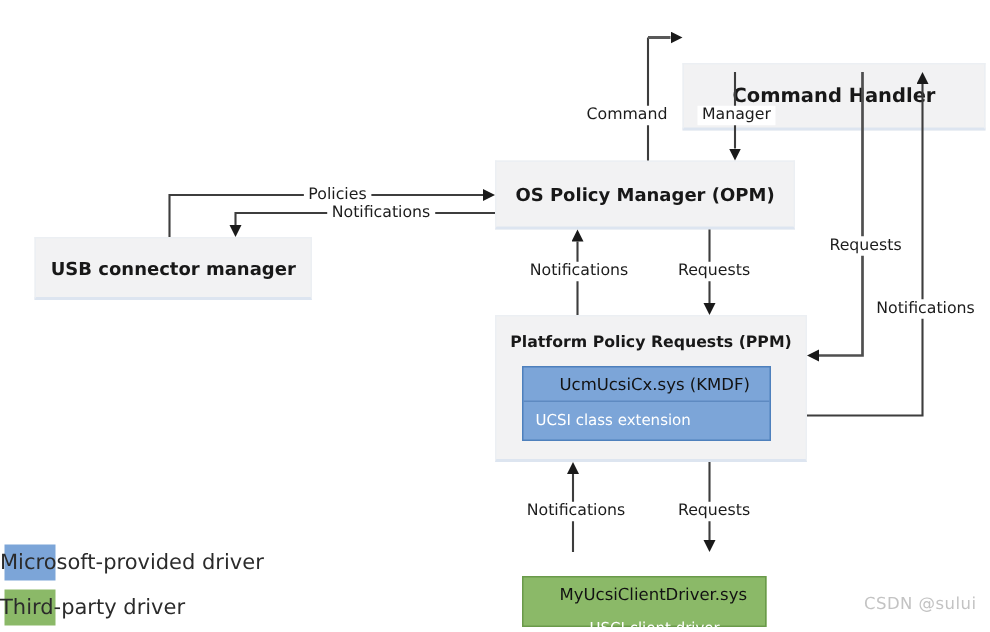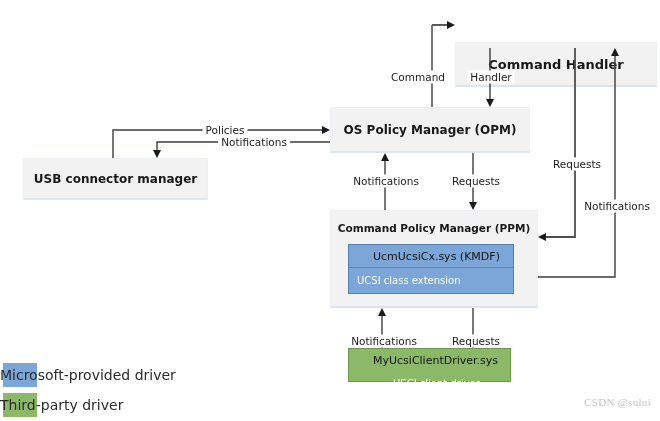--- a/index.html
+++ b/index.html
@@ -46,49 +46,49 @@
     background:#ffffff;padding:0 3px;font-size:10.5px;line-height:13px;
     color:#1c1c1c;white-space:nowrap;
   }
   .legend-swatch{position:absolute;z-index:1;width:34px;height:24px;}
   .legend-label{
     position:absolute;z-index:1;left:0;width:202px;text-align:left;
     font-size:14px;color:#2b2b2b;height:24px;line-height:24px;white-space:nowrap;
   }
   .watermark{
     position:absolute;z-index:1;right:9px;top:396px;font-size:11px;
-    color:#c3c3c3;letter-spacing:0.3px;font-family:Liberation Serif, serif;
+    color:#c3c3c3;letter-spacing:0.3px;
   }
 </style>
 </head>
 <body>
 
 <div id="canvas">
 
   <div class="node" style="left:455px;top:3px;width:202px;height:45px;margin-top:39px;">
     <span style="font-size:13px;">Command Handler</span>
   </div>
 
   <div class="node" style="left:23px;top:158px;width:185px;height:42px;">
     <span>USB connector manager</span>
   </div>
 
   <div class="node" style="left:330px;top:107px;width:200px;height:46px;">
     <span>OS Policy Manager (OPM)</span>
   </div>
 
   <div class="node-ppm" style="left:330px;top:210px;width:208px;height:98px;">
-    <div class="ppm-title">Command Policy Manager (PPM)</div>
+    <div class="ppm-title">Platform Policy Requests (PPM)</div>
     <div class="driver-box blue" style="left: 17px; top: 33px; width: 166px; height: 50px; background: rgb(124, 165, 216);">
       <div class="driver-row1">UcmUcsiCx.sys (KMDF)</div>
       <div class="driver-row2">UCSI class extension</div>
     </div>
   </div>
 
-  <div class="driver-box green" style="left: 348px; top: 348px; width: 163px; height: 34px; background: rgb(139, 185, 104);">
+  <div class="driver-box green" style="left: 348px; top: 384px; width: 163px; height: 34px; background: rgb(139, 185, 104);">
     <div class="driver-row1">MyUcsiClientDriver.sys</div>
     <div class="driver-row2">USCI client driver</div>
   </div>
 
   <svg class="edges" width="660" height="421" viewBox="0 0 660 421">
     <defs>
       <marker id="arr" markerUnits="userSpaceOnUse" markerWidth="9" markerHeight="9" refX="0" refY="4" orient="auto">
         <path d="M0,0 L8,4 L0,8 Z" fill="#1a1a1a"></path>
       </marker>
     </defs>
@@ -109,21 +109,21 @@
     <path d="M575,48 V237 H546" stroke="#4f4f4f" stroke-width="1.8" fill="none" marker-end="url(#arr)"></path>
 
     <path d="M538,277 H615 V56" stroke="#3d3d3d" stroke-width="1.4" fill="none" marker-end="url(#arr)"></path>
 
     <path d="M382,368 V316" stroke="#3d3d3d" stroke-width="1.4" fill="none" marker-end="url(#arr)"></path>
 
     <path d="M473,308 V360" stroke="#3d3d3d" stroke-width="1.4" fill="none" marker-end="url(#arr)"></path>
   </svg>
 
   <div class="edge-label" style="left:418px;top:77px;">Command</div>
-  <div class="edge-label" style="left:491px;top:77px;">Handler</div>
+  <div class="edge-label" style="left:491px;top:77px;">Manager</div>
   <div class="edge-label" style="left:225px;top:130px;">Policies</div>
   <div class="edge-label" style="left:254px;top:142px;">Notifications</div>
   <div class="edge-label" style="left:386px;top:181px;">Notifications</div>
   <div class="edge-label" style="left:476px;top:181px;">Requests</div>
   <div class="edge-label" style="left:577px;top:164px;">Requests</div>
   <div class="edge-label" style="left:617px;top:206px;">Notifications</div>
   <div class="edge-label" style="left:384px;top:341px;">Notifications</div>
   <div class="edge-label" style="left:476px;top:341px;">Requests</div>
 
   <div class="legend-swatch" style="left: 3px; top: 363px; background: rgb(124, 165, 216);"></div>

